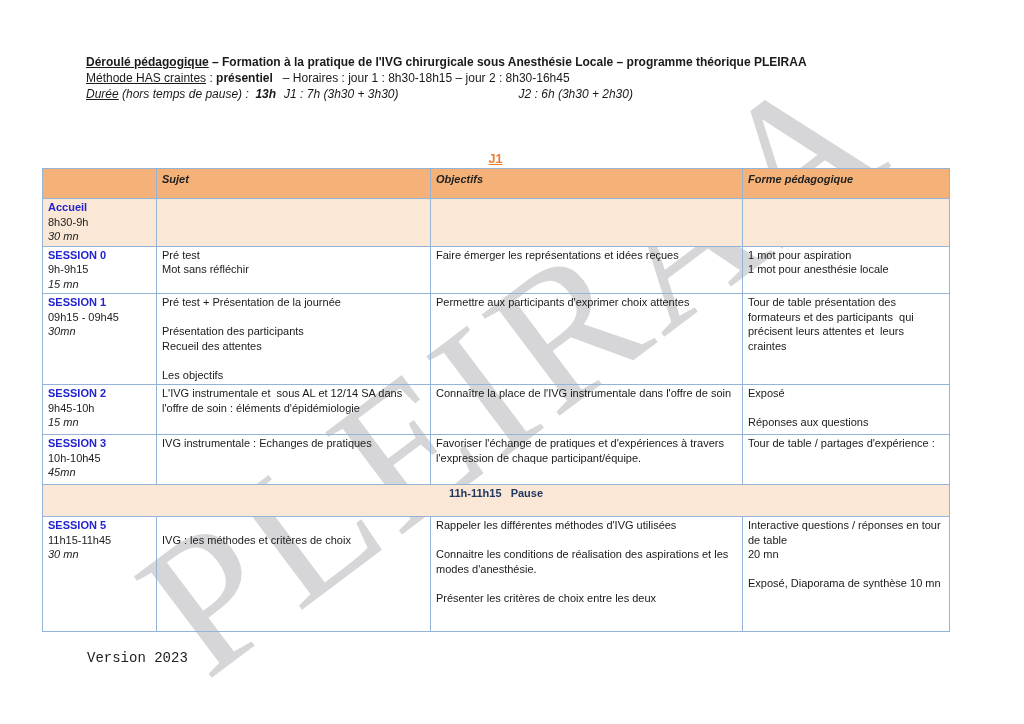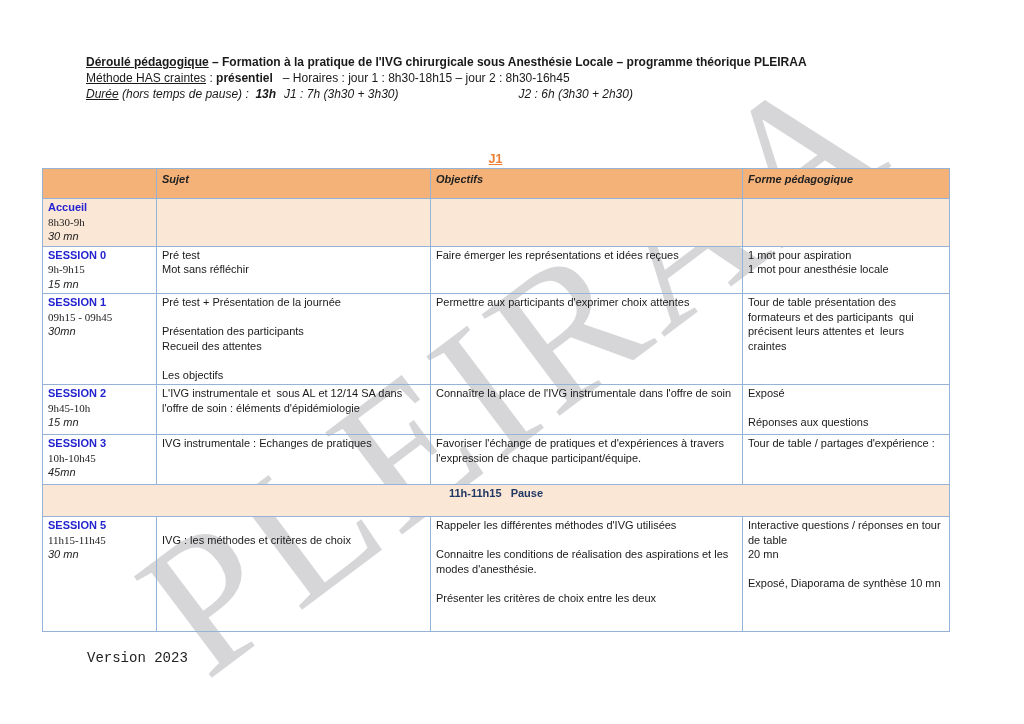--- a/index.html
+++ b/index.html
@@ -72,21 +72,21 @@
     background:var(--header-fill);
     font-weight:bold;font-style:italic;
     text-align:left;vertical-align:bottom;
     color:#222;
     height:30px;
     padding-bottom:12px;
   }
   .cell{white-space:pre-wrap;}
   .peach{background:var(--tint-fill);}
   .s-label{color:var(--session-blue);font-weight:bold;}
-  .s-time{color:#222;font-family:Liberation Serif, serif;}
+  .s-time{color:#222;}
   .s-dur{font-style:italic;color:#222;}
   .pause-cell{
     background:var(--tint-fill);
     text-align:center;
     font-weight:bold;
     color:var(--pause-navy);
     white-space:pre;
     padding:1px 0 1px 0;
   }
   

